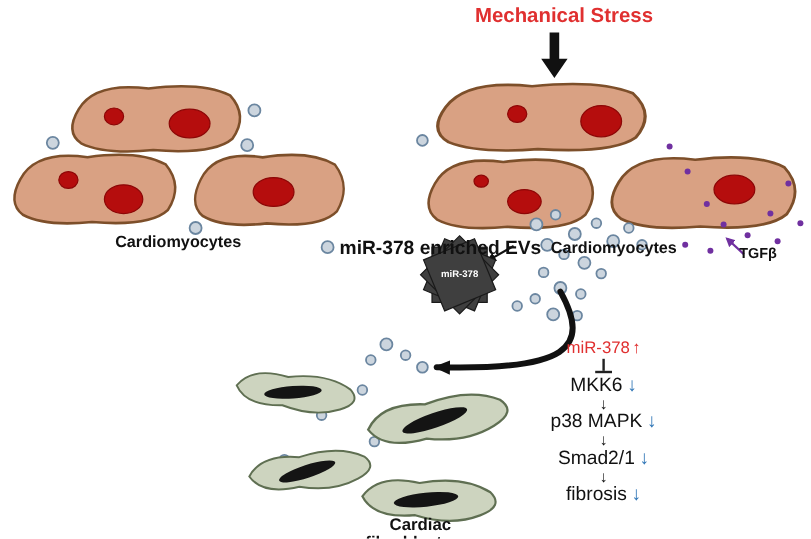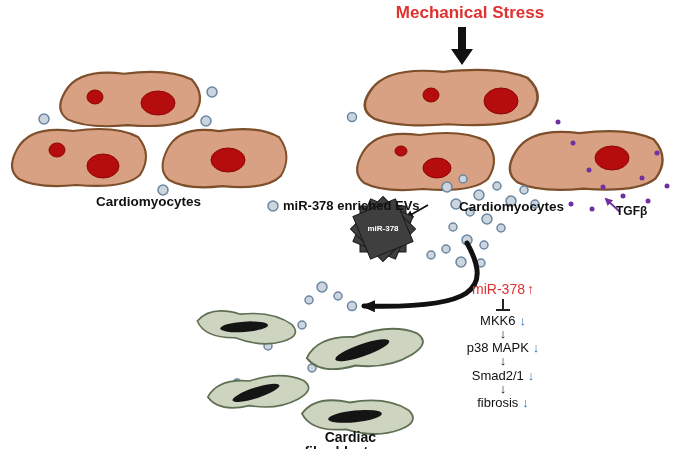--- a/index.html
+++ b/index.html
@@ -16,31 +16,31 @@
   .pd{fill:#7030a0;}
   .star{fill:#3f3f3f;stroke:#1a1a1a;stroke-width:1;}
   .curve{fill:none;stroke:#111;stroke-width:5;stroke-linecap:round;}
 
   
   .lbl{position:absolute;font-weight:bold;color:#111;font-size:13px;line-height:1.1;}
   .title{position:absolute;left:385px;top:3px;width:170px;text-align:center;
          font-size:17px;font-weight:bold;color:#e03030;}
   .lbl-cm-left{left:86px;top:195px;width:125px;text-align:center;font-size:13.5px;}
   .lbl-cm-right{left:449px;top:200px;width:125px;text-align:center;font-size:13.5px;}
-  .lbl-ev{left:283px;top:199px;font-size:13px;}
+  .lbl-ev{left:283px;top:199px;font-size:16px;}
   .lbl-tgfb{left:616px;top:205px;font-size:12px;text-align:right;}
   .lbl-fibro{left:251px;top:430px;width:125px;text-align:right;font-size:14px;}
   .star-label{position:absolute;left:357px;top:224px;width:52px;text-align:center;
               font-size:8px;font-weight:bold;color:#ffffff;}
 
   
   .pathway{position:absolute;left:443px;top:281px;width:120px;display:flex;
            flex-direction:column;align-items:center;gap:1px;font-weight:normal;}
   .pw-head{font-size:14px;color:#e03030;}
-  .pw-step{font-size:13px;color:#111;}
+  .pw-step{font-size:16px;color:#111;}
   .dir{color:#2e75b6;margin-left:4px;}
   .dir-up{color:#e03030;margin-left:2px;}
   .pw-conn{font-size:13px;color:#111;line-height:0.8;}
   .tbar{display:flex;flex-direction:column;align-items:center;margin:1px 0;}
   .tbar .stem{width:2px;height:10px;background:#222;}
   .tbar .bar{width:14px;height:2px;background:#222;}
 </style>
 </head>
 <body>
 

